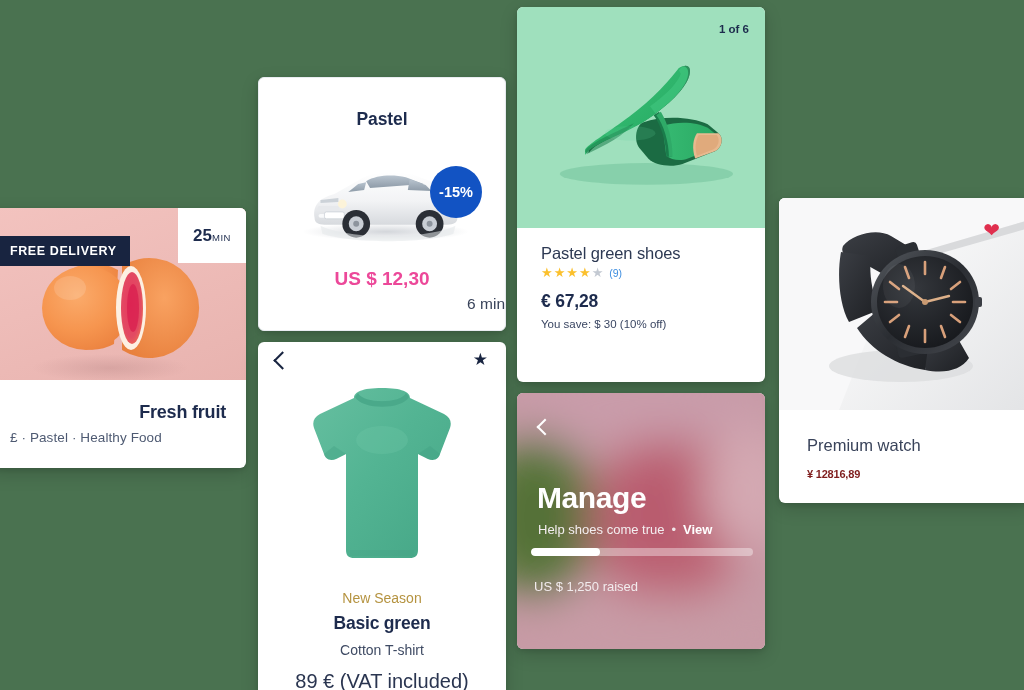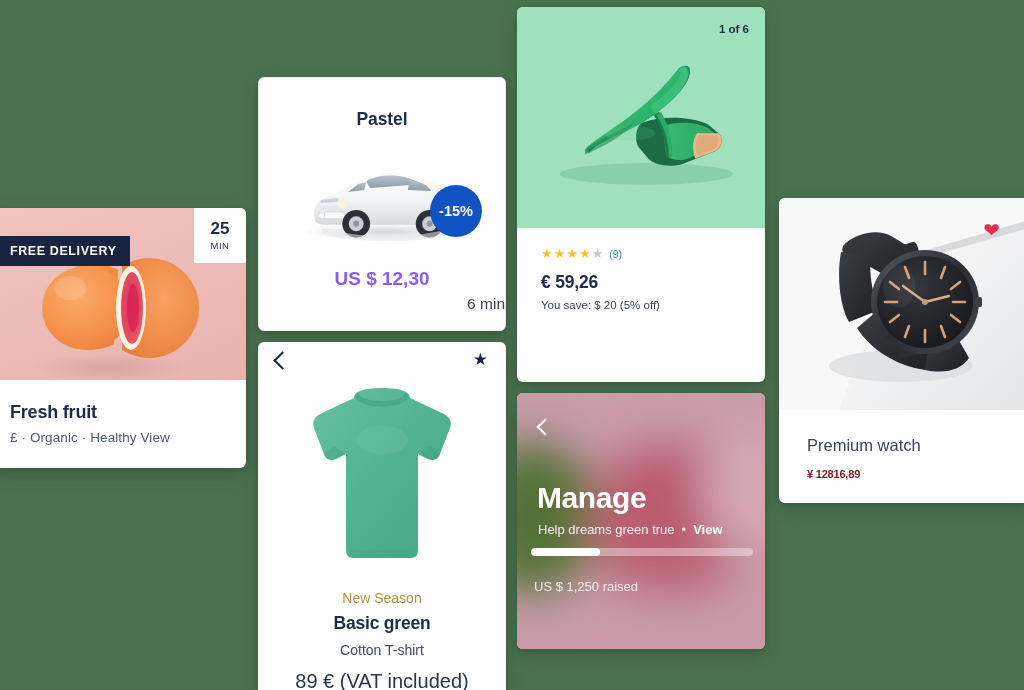--- a/index.html
+++ b/index.html
@@ -52,24 +52,24 @@
     font-weight: bold;
     letter-spacing: 0.6px;
     padding: 8px 13px 8px 20px;
     z-index: 4;
   }
   .min-badge {
     position: absolute;
     right: 0;
     top: 0;
     background: #ffffff;
-    width: 52px;
+    width: 68px;
     height: 55px;
     display: flex;
-    flex-direction: column;
+    flex-direction: row;
     align-items: center;
     justify-content: center;
     z-index: 4;
   }
   .min-badge .num {
     font-size: 17px;
     font-weight: bold;
     color: #1d2b4d;
     line-height: 1;
   }
@@ -78,20 +78,21 @@
     color: #1d2b4d;
     letter-spacing: 0.5px;
     margin-top: 3px;
   }
   #fruit-body { padding: 22px 20px 0 20px; }
   #fruit-title {
     font-size: 18px;
     font-weight: bold;
     color: #1d2b4d;
     letter-spacing: -0.2px;
+    text-align: right;
   }
   #fruit-meta {
     font-size: 13.5px;
     color: #4e5a72;
     margin-top: 7px;
     letter-spacing: 0.1px;
   }
 
   
   #economy-card {
@@ -111,38 +112,38 @@
   }
   #economy-art-wrap {
     position: relative;
     height: 110px;
     margin-top: 14px;
   }
   #economy-art { position: absolute; left: 0; top: 0; width: 100%; height: 100%; }
   .discount-badge {
     position: absolute;
     right: 23px;
-    top: 41px;
+    top: 22px;
     width: 52px;
     height: 52px;
     border-radius: 50%;
     background: #1253c3;
     color: #ffffff;
     display: flex;
     align-items: center;
     justify-content: center;
     font-size: 14.5px;
     font-weight: bold;
     z-index: 5;
   }
   #economy-price {
     text-align: center;
     font-size: 19px;
     font-weight: bold;
-    color: #8b5cf6;
+    color: #ec4899;
     margin-top: 14px;
   }
   #economy-time {
     text-align: right;
     font-size: 15.5px;
     color: #39435a;
     margin-top: 5px;
   }
 
   
@@ -395,21 +396,21 @@
       <ellipse cx="80" cy="80" rx="16" ry="12" fill="#ffffff" opacity="0.14"></ellipse>
     </svg>
     <div class="free-delivery-badge">FREE DELIVERY</div>
     <div class="min-badge">
       <span class="num">25</span>
       <span class="unit">MIN</span>
     </div>
   </div>
   <div id="fruit-body">
     <div id="fruit-title">Fresh fruit</div>
-    <div id="fruit-meta">£  ·  Organic  ·  Healthy View</div>
+    <div id="fruit-meta">£  ·  Pastel  ·  Healthy Food</div>
   </div>
 </div>
 
 <div class="card" id="economy-card">
   <div id="economy-title">Pastel</div>
   <div id="economy-art-wrap">
     <svg id="economy-art" viewBox="0 0 248 110" preserveAspectRatio="xMidYMid meet">
       <defs>
         <linearGradient id="carBody" x1="0" y1="0" x2="0" y2="1">
           <stop offset="0%" stop-color="#ffffff"></stop>
@@ -513,30 +514,31 @@
       <path d="M62 160 C68 150 92 141 116 129 C106 142 84 154 64 163 Z" fill="#1c7d4c" opacity="0.55"></path>
       <path d="M166 70 C172 62 180 64 178 74 C176 86 162 102 140 118 L134 110 C154 96 166 82 168 74 Z" fill="#43c881" opacity="0.55"></path>
 
       <path d="M144 116 C152 128 158 148 158 166 L152 166 C152 150 146 130 138 120 Z" fill="#1a7c4b"></path>
       <path d="M146 116 C154 129 159 148 159 166 L155 166 C155 150 149 130 141 120 Z" fill="#2faa68"></path>
       <ellipse cx="112" cy="140" rx="28" ry="8" fill="#5fd499" opacity="0.18"></ellipse>
     </svg>
     <div id="shoes-counter">1 of 6</div>
   </div>
   <div id="shoes-body">
+    <div id="shoes-title">Pastel green shoes</div>
     <div id="shoes-rating">
       <span class="star on">★</span>
       <span class="star on">★</span>
       <span class="star on">★</span>
       <span class="star on">★</span>
       <span class="star off">★</span>
       <span id="shoes-count">(9)</span>
     </div>
-    <div id="shoes-price">€ 59,26</div>
-    <div id="shoes-save">You save: $ 20 (5% off)</div>
+    <div id="shoes-price">€ 67,28</div>
+    <div id="shoes-save">You save: $ 30 (10% off)</div>
   </div>
 </div>
 
 <div class="card" id="manage-card">
   <svg id="manage-bg" viewBox="0 0 248 256" preserveAspectRatio="none">
     <defs>
       <filter id="bigblur" x="-30%" y="-30%" width="160%" height="160%">
         <feGaussianBlur stdDeviation="22"></feGaussianBlur>
       </filter>
       <radialGradient id="mgGreen" cx="50%" cy="50%" r="50%">
@@ -554,21 +556,21 @@
       <ellipse cx="150" cy="128" rx="78" ry="86" fill="url(#mgRed)"></ellipse>
       <ellipse cx="232" cy="96" rx="46" ry="60" fill="#d4a9b2"></ellipse>
       <ellipse cx="124" cy="242" rx="130" ry="40" fill="#c89ba6"></ellipse>
       <ellipse cx="120" cy="14" rx="140" ry="34" fill="#c99caa"></ellipse>
     </g>
   </svg>
   <div id="manage-inner">
     <span class="chev-back-light"></span>
     <div id="manage-title">Manage</div>
     <div id="manage-sub-row">
-      <span>Help dreams green true</span>
+      <span>Help shoes come true</span>
       <span id="manage-dot">•</span>
       <span id="manage-view">View</span>
     </div>
     <div id="manage-progress">
       <div id="manage-progress-fill" style="width: 31%;"></div>
     </div>
     <div id="manage-raised">US $ 1,250 raised</div>
   </div>
 </div>
 

